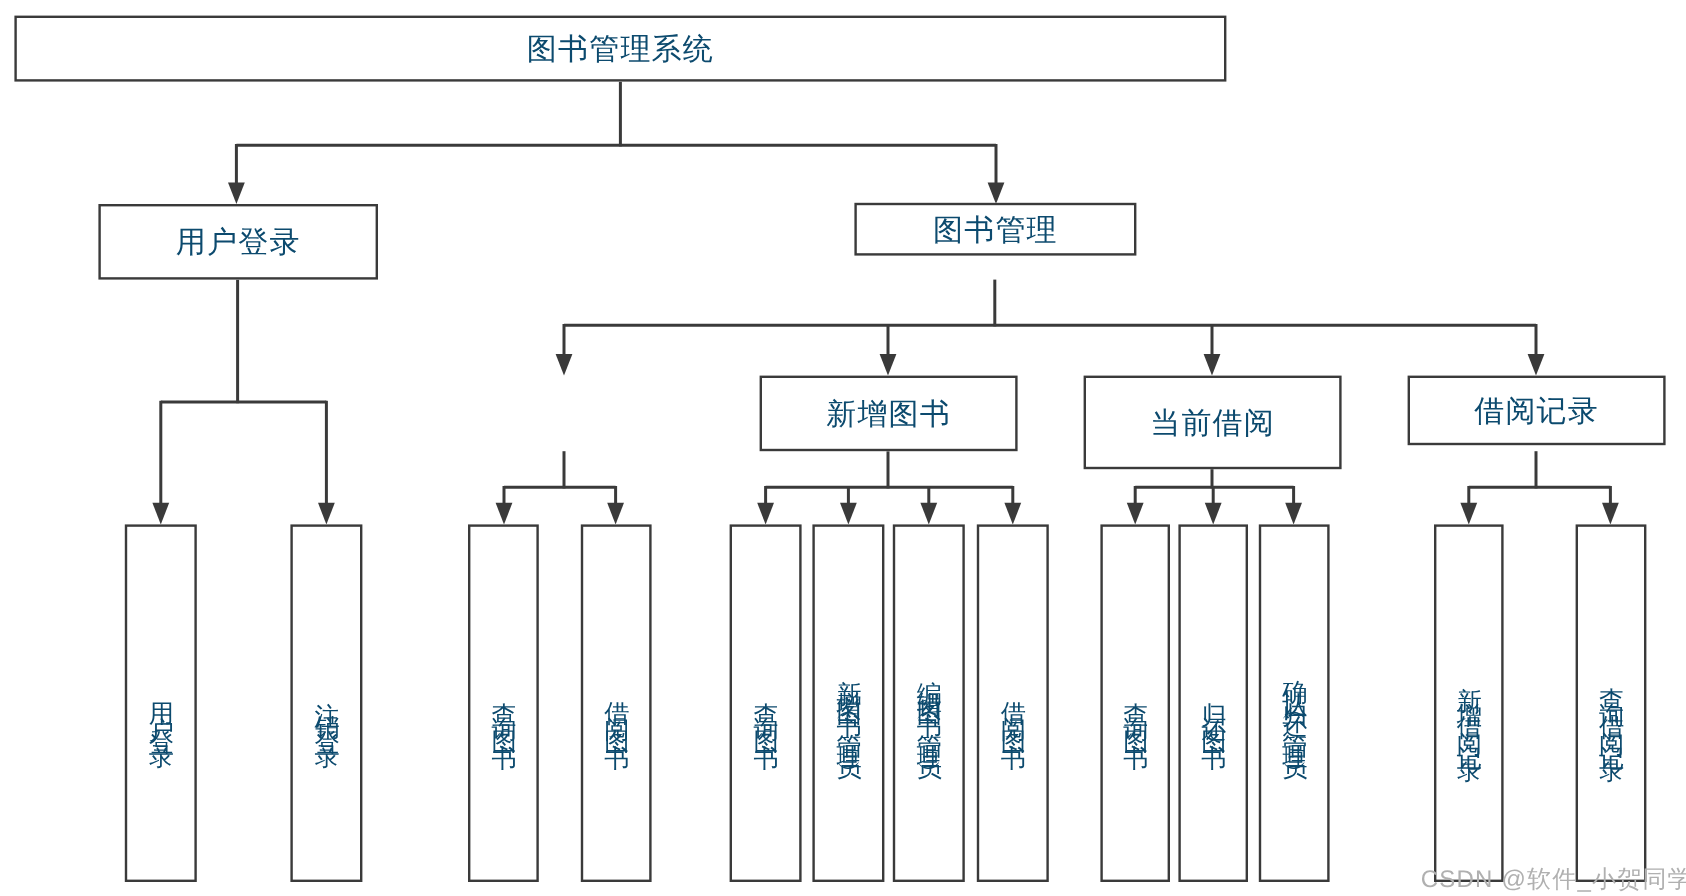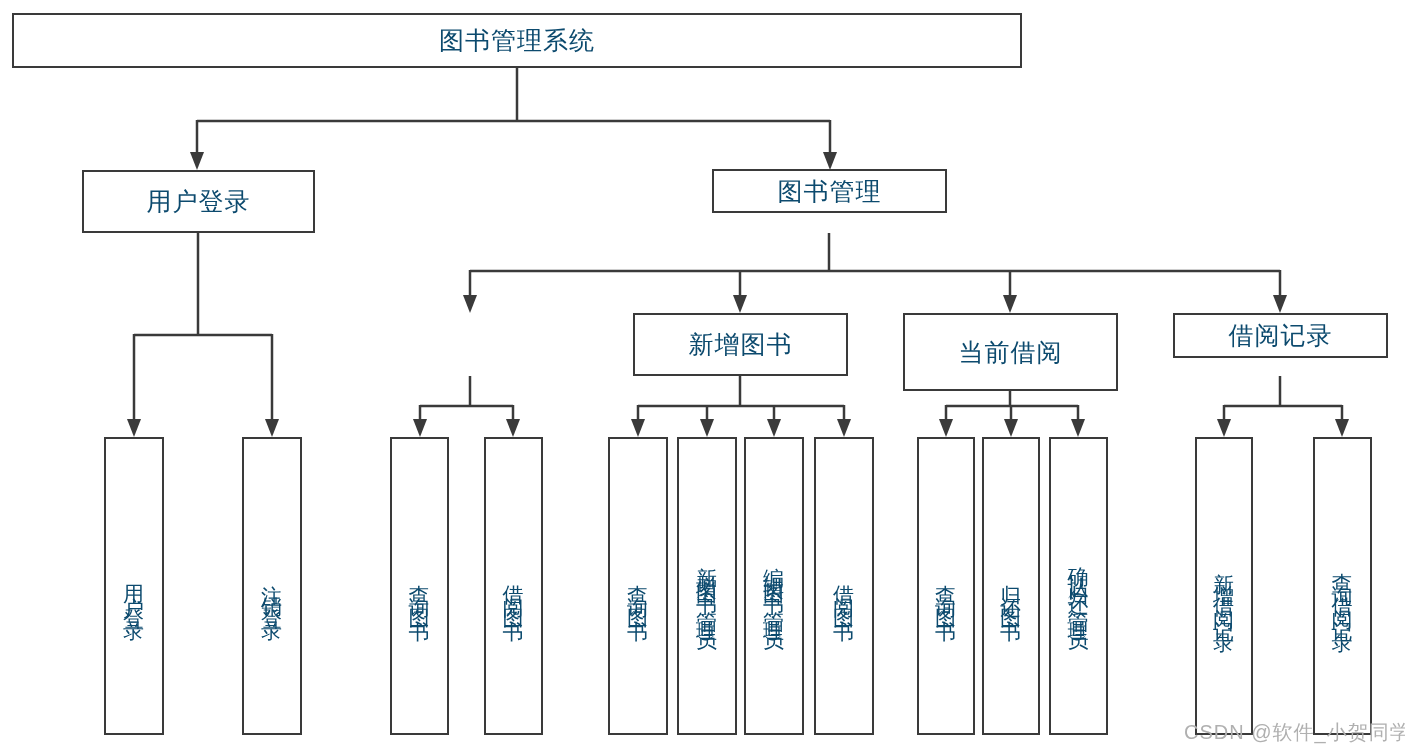--- a/index.html
+++ b/index.html
@@ -148,21 +148,21 @@
   <div class="box" style="left:712px;top:169px;width:235px;height:44px">
     <span class="hlabel">图书管理</span>
   </div>
 
   <div class="box" style="left:633px;top:313px;width:215px;height:63px">
     <span class="hlabel">新增图书</span>
   </div>
   <div class="box" style="left:903px;top:313px;width:215px;height:78px">
     <span class="hlabel">当前借阅</span>
   </div>
-  <div class="box" style="left:1173px;top:313px;width:215px;height:45px">
+  <div class="box" style="left:1173px;top:313px;width:215px;height:58px">
     <span class="hlabel">借阅记录</span>
   </div>
 
   <div class="box" style="left:104px;top:437px;width:60px;height:298px">
     <span class="vlabel">用户登录</span>
   </div>
   <div class="box" style="left:242px;top:437px;width:60px;height:298px">
     <span class="vlabel">注销登录</span>
   </div>
 

